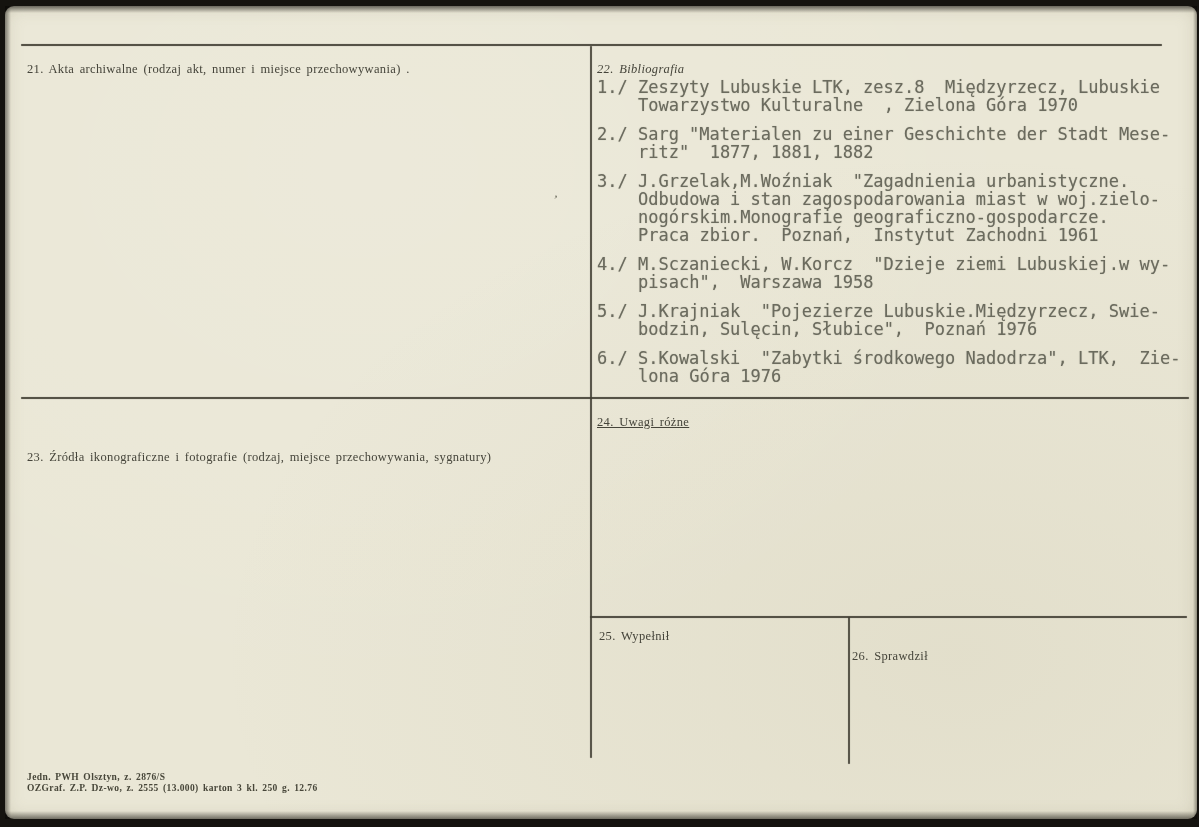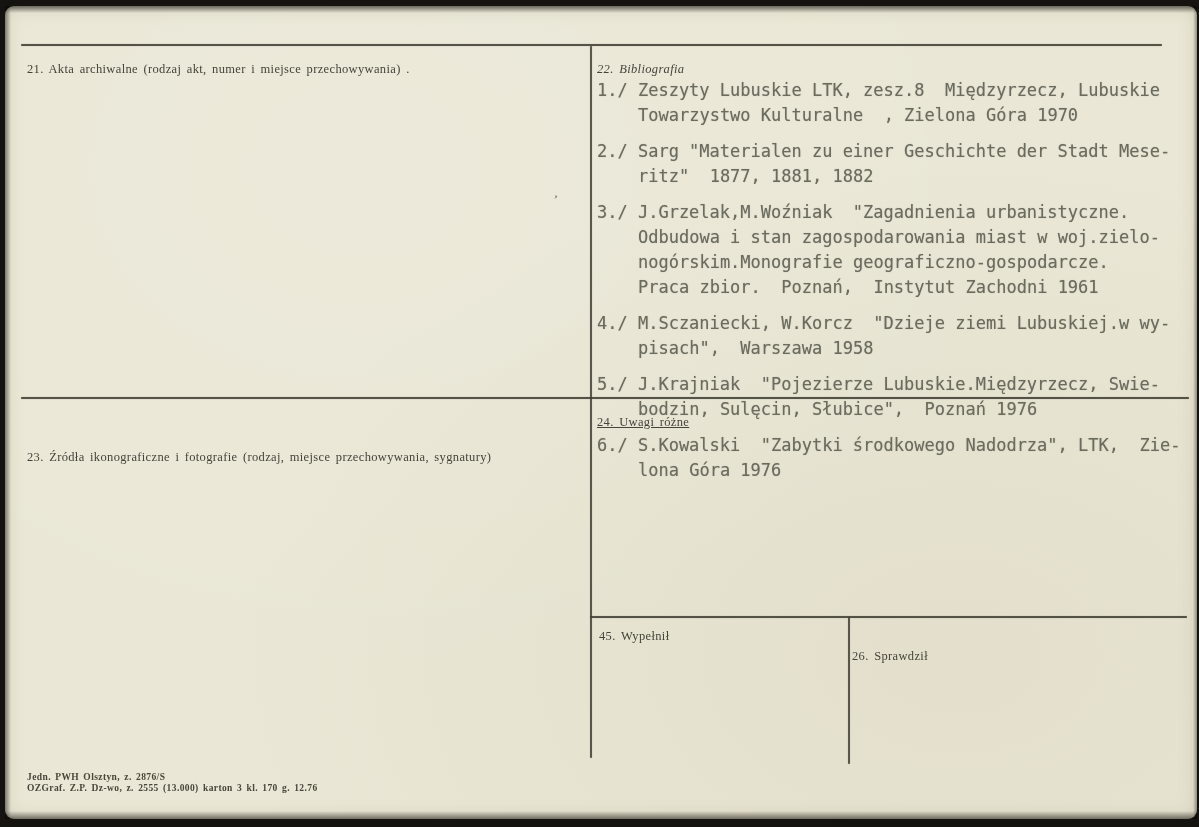--- a/index.html
+++ b/index.html
@@ -50,21 +50,21 @@
   #label-23{left:22px;top:409px;margin-top:35px;}
   #label-24{left:592px;top:409px;text-decoration:underline;}
   #label-25{left:594px;top:623px;}
   #label-26{left:847px;top:623px;margin-top:20px;}
 
   .biblio{
     position:absolute;
     left:592px;top:72px;width:586px;
     font-family:"DejaVu Sans Mono","Liberation Mono",monospace;
     font-size:17px;
-    line-height:25px;
+    line-height:18px;
     color:#6b6b5e;
     text-shadow:0 0 1px rgba(100,100,88,0.45);
   }
   .biblio-entry{
     white-space:pre-wrap;
     padding-left:41px;
     text-indent:-41px;
     margin:0 0 11px 0;
   }
   .stray-mark{
@@ -98,21 +98,21 @@
   <div class="rule-h" id="rule-top"></div>
   <div class="rule-h" id="rule-mid"></div>
   <div class="rule-h" id="rule-right"></div>
   <div class="rule-v" id="vline-main"></div>
   <div class="rule-v" id="vline-2526"></div>
 
   <div class="form-label" id="label-21">21. Akta archiwalne (rodzaj akt, numer i miejsce przechowywania) .</div>
   <div class="form-label" id="label-22">22. Bibliografia</div>
   <div class="form-label" id="label-23">23. Źródła ikonograficzne i fotografie (rodzaj, miejsce  przechowywania, sygnatury)</div>
   <div class="form-label" id="label-24">24. Uwagi różne</div>
-  <div class="form-label" id="label-25">45. Wypełnił</div>
+  <div class="form-label" id="label-25">25. Wypełnił</div>
   <div class="form-label" id="label-26">26. Sprawdził</div>
 
   <div class="cell-empty" id="cell-21"></div>
   <div class="cell-empty" id="cell-23"></div>
   <div class="cell-empty" id="cell-24"></div>
   <div class="cell-empty" id="cell-25"></div>
   <div class="cell-empty" id="cell-26"></div>
 
   <div class="biblio">
 
@@ -134,20 +134,20 @@
 bodzin, Sulęcin, Słubice",  Poznań 1976</p>
 
       <p class="biblio-entry">6./ S.Kowalski  "Zabytki środkowego Nadodrza", LTK,  Zie-
 lona Góra 1976</p>
     </div>
 
   <div class="stray-mark">’</div>
 
   <div class="footer-print">
     <div>Jedn. PWH Olsztyn, z. 2876/S</div>
-    <div>OZGraf. Z.P. Dz-wo, z. 2555 (13.000) karton 3 kl. 170 g. 12.76</div>
+    <div>OZGraf. Z.P. Dz-wo, z. 2555 (13.000) karton 3 kl. 250 g. 12.76</div>
   </div>
 
   <div class="edge top"></div>
   <div class="edge left"></div>
   <div class="edge bottom"></div>
   <div class="edge right"></div>
 </div>
 
 </body></html>

